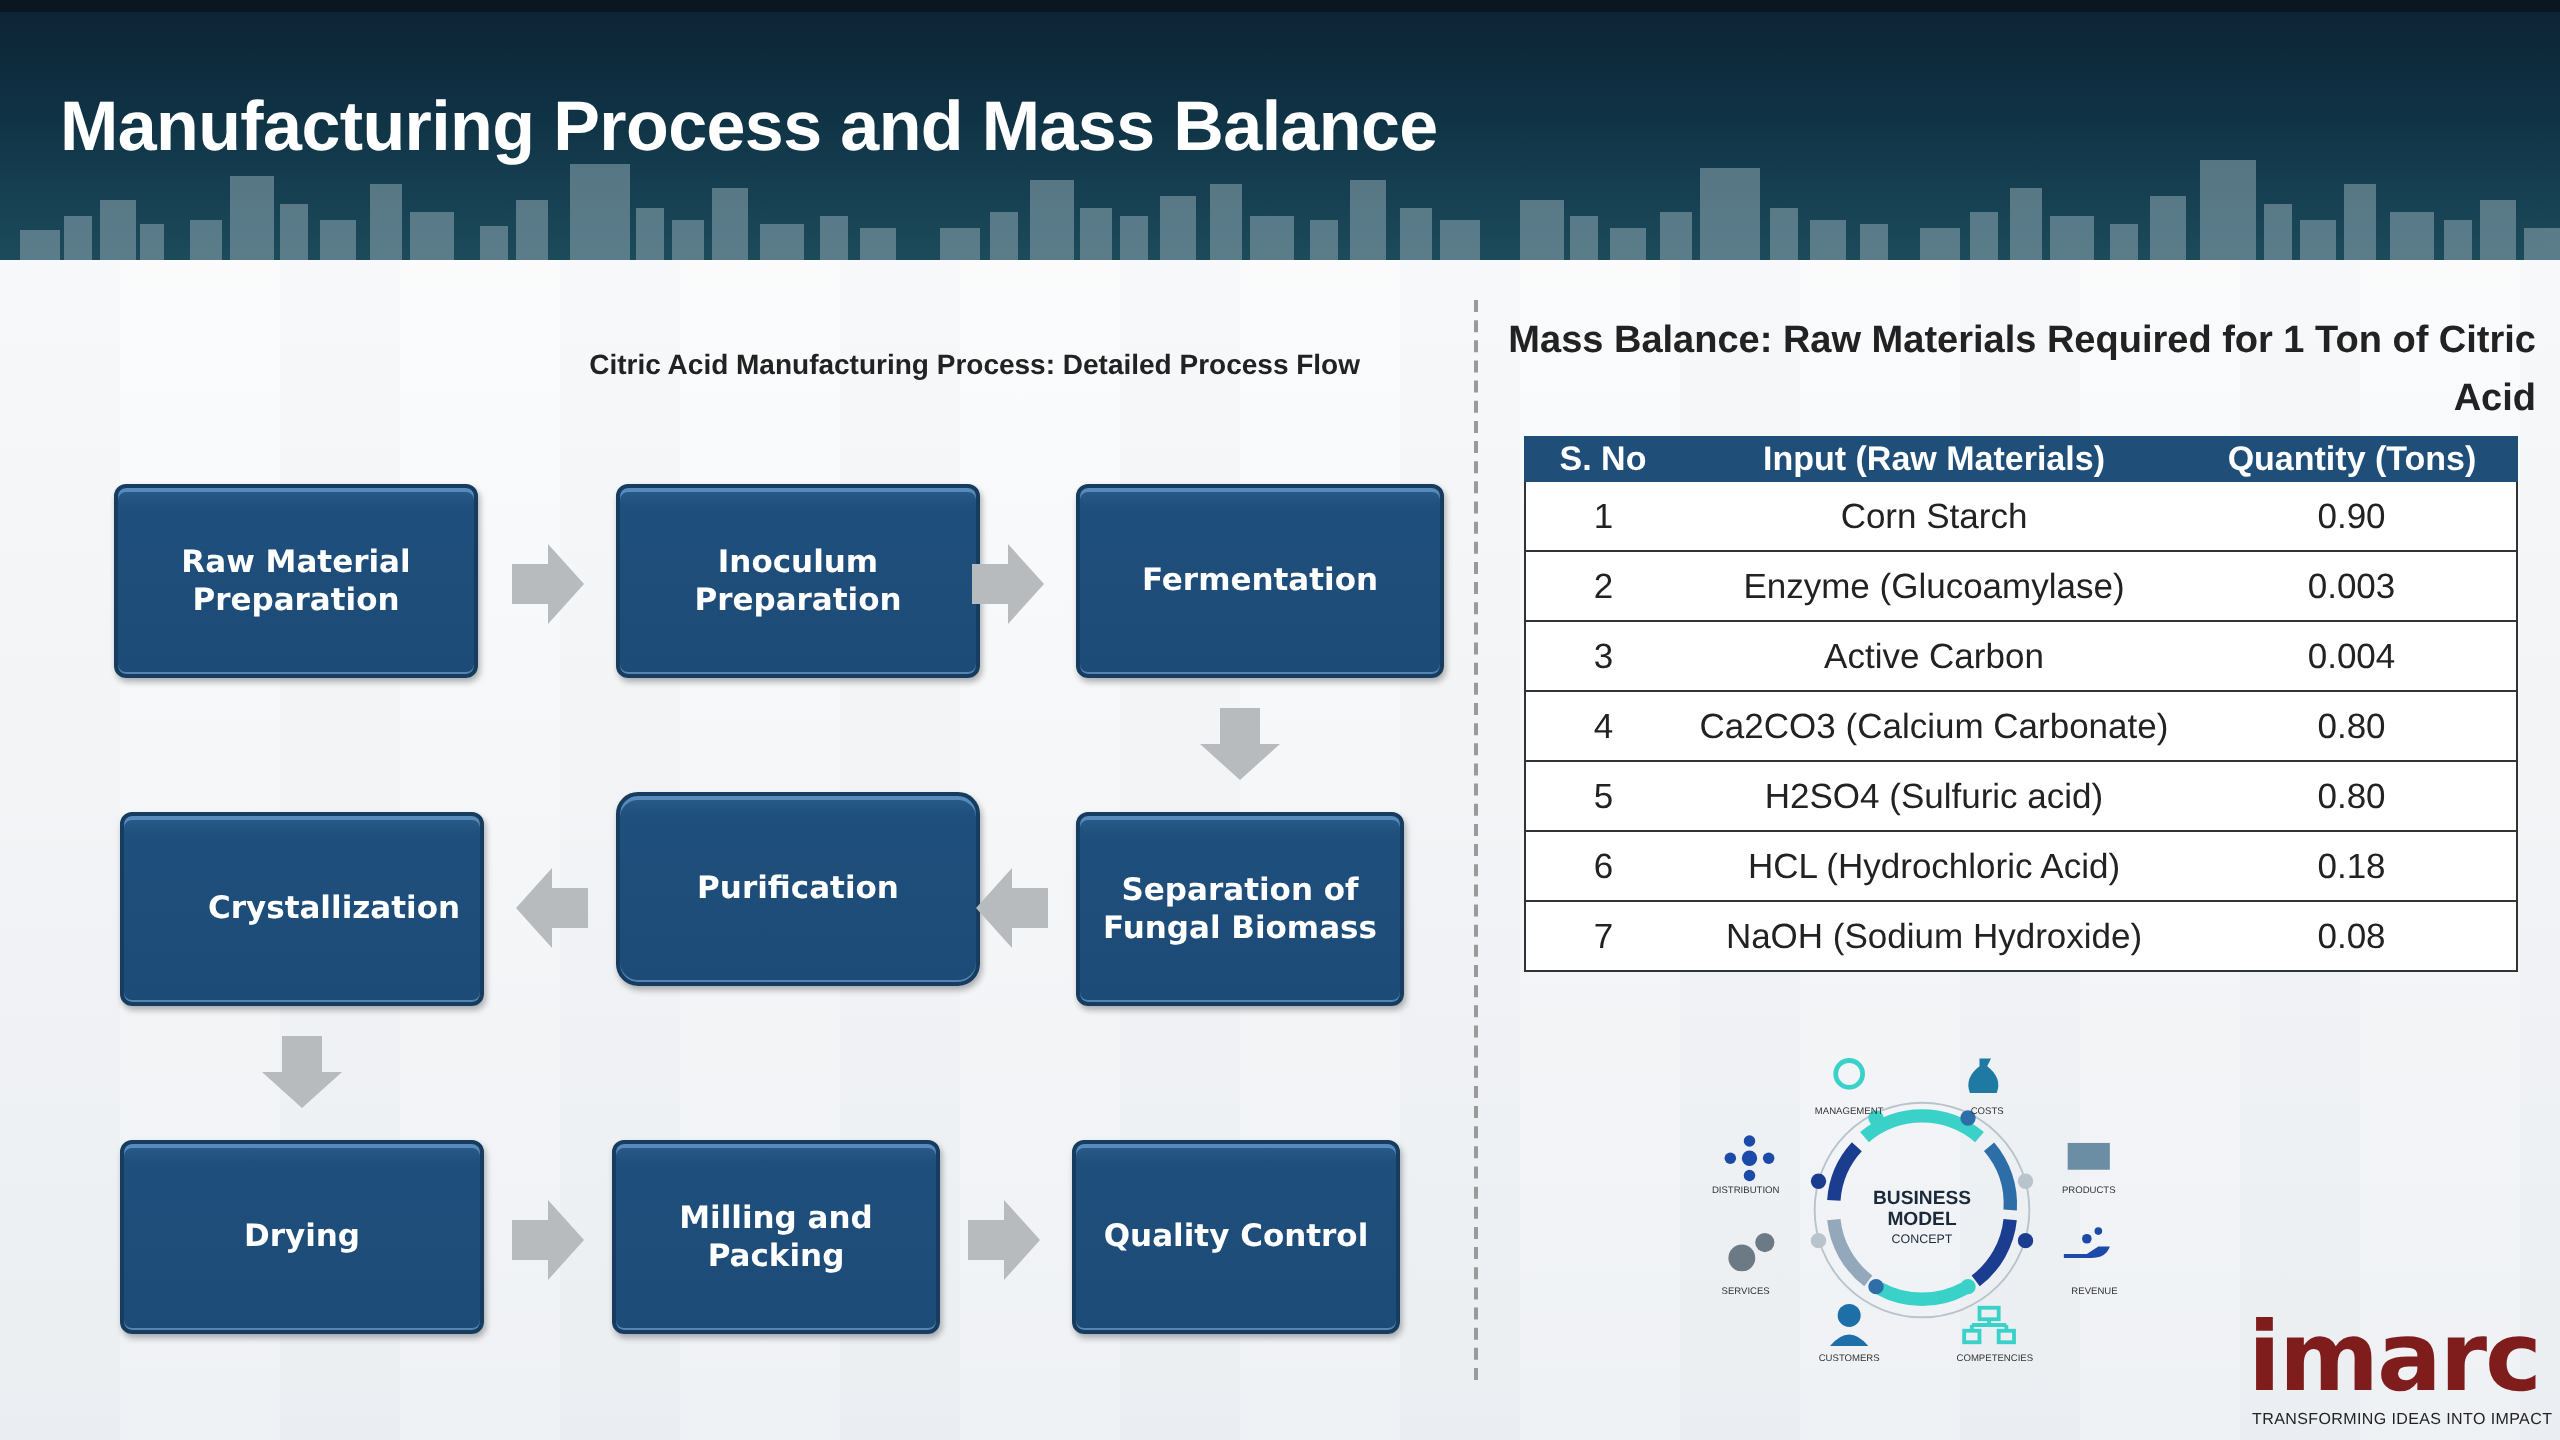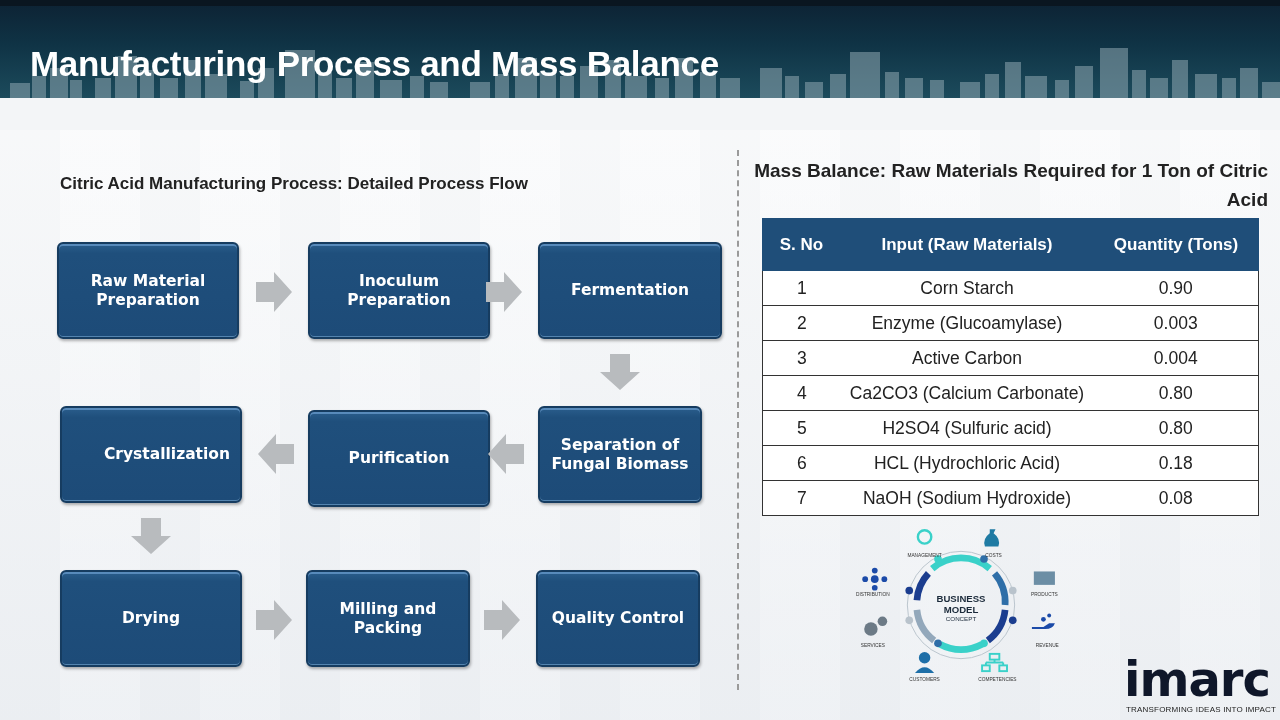--- a/index.html
+++ b/index.html
@@ -10,37 +10,37 @@
     position: relative;
   }
   .bg-pattern {
     position: absolute; left: 0; top: 130px; width: 1280px; height: 590px;
     background:
       linear-gradient(180deg, rgba(255,255,255,0.6), rgba(235,238,242,0.6)),
       repeating-linear-gradient(90deg, rgba(220,225,230,0.35) 0 60px, rgba(245,247,249,0.35) 60px 140px);
   }
   
   .header {
-    position: absolute; left: 0; top: 0; width: 1280px; height: 98px;
+    position: absolute; left: 0; top: 0; width: 1280px; height: 130px;
     background: linear-gradient(180deg, #0d2233 0%, #0f3345 45%, #1c4b5c 100%);
     overflow: hidden;
   }
   .header .topline {
     position: absolute; left: 0; top: 0; width: 1280px; height: 6px; background: #0a1620;
   }
   .skyline { position: absolute; left: 0; bottom: 0; width: 1280px; height: 50px; }
   .page-title {
     position: absolute; left: 30px; top: 44px;
     font-family: "Liberation Sans", sans-serif;
     font-weight: bold; font-size: 35px; color: #ffffff; letter-spacing: -0.3px;
   }
   
   .flow-title {
-    position: absolute; left: 60px; top: 174px; width: 620px; text-align: left;
-    font-size: 17px; font-weight: bold; color: #222;
+    position: absolute; left: 60px; top: 174px; width: 620px; text-align: right;
+    font-size: 14px; font-weight: bold; color: #222;
   }
   .step {
     position: absolute; width: 182px; height: 97px;
     background: linear-gradient(180deg, #2a5d8c 0%, #1f4f7c 10%, #1d4b78 100%);
     border: 2px solid #163c60; border-radius: 6px;
     box-shadow: inset 0 2px 0 rgba(120,170,220,0.6), inset 0 -1px 0 rgba(140,190,230,0.5), 1px 2px 3px rgba(0,0,0,0.3);
     display: flex; align-items: center; justify-content: center; text-align: center;
     color: #ffffff; font-family: "DejaVu Sans", sans-serif; font-weight: bold; font-size: 15.5px;
     line-height: 19px; padding: 0 8px;
   }
@@ -53,33 +53,33 @@
   .table-title {
     position: absolute; left: 752px; top: 156px; width: 516px; text-align: right;
     font-size: 19px; font-weight: bold; color: #222; line-height: 29px;
   }
   table.mass {
     position: absolute; left: 762px; top: 218px; width: 497px;
     border-collapse: collapse; background: #fff;
   }
   table.mass th {
     background: #1f4e79; color: #fff; font-weight: bold; font-size: 17px;
-    height: 52px; text-align: center; border: 1px solid #1f4e79;
+    height: 22px; text-align: center; border: 1px solid #1f4e79;
   }
   table.mass td {
     font-size: 17.5px; color: #222; text-align: center; height: 35px;
     border-top: 1.5px solid #333; border-bottom: 1.5px solid #333;
   }
   table.mass td:first-child { border-left: 1.5px solid #333; }
   table.mass td:last-child { border-right: 1.5px solid #333; }
   .bm { position: absolute; left: 846px; top: 522px; width: 230px; height: 166px; }
   .logo { position: absolute; left: 1122px; top: 650px; width: 150px; height: 66px; }
   .logo-word {
     position: absolute; left: 2px; top: 4px; font-size: 48px; font-weight: bold;
-    color: #0f172a; letter-spacing: -1px; font-family: "DejaVu Sans", sans-serif; line-height: 50px;
+    color: #7f1d1d; letter-spacing: -1px; font-family: "DejaVu Sans", sans-serif; line-height: 50px;
   }
   .logo-tag {
     position: absolute; left: 4px; top: 55px; font-size: 8px; font-weight: normal; color: #222;
     letter-spacing: 0.2px; white-space: nowrap;
   }
 </style>
 </head>
 <body>
 
 <div class="bg-pattern"></div>
@@ -145,21 +145,21 @@
   </svg>
   <div class="page-title">Manufacturing Process and Mass Balance</div>
 </div>
 
 <div class="flow-title">Citric Acid Manufacturing Process: Detailed Process Flow</div>
 
 <div class="step" style="left:57px; top:242px;">Raw Material Preparation</div>
 <div class="step" style="left:308px; top:242px;">Inoculum Preparation</div>
 <div class="step" style="left:538px; top:242px; width:184px;">Fermentation</div>
 <div class="step" style="left:538px; top:406px; width:164px;">Separation of Fungal Biomass</div>
-<div class="step" style="left:308px; top:410px;">Purification</div>
+<div class="step" style="left:308px; top:396px;border-radius:11px;">Purification</div>
 <div class="step" style="left:60px; top:406px;padding-left:40px;">Crystallization</div>
 <div class="step" style="left:60px; top:570px;">Drying</div>
 <div class="step" style="left:306px; top:570px; width:164px;">Milling and Packing</div>
 <div class="step" style="left:536px; top:570px; width:164px;text-align:center;">Quality Control</div>
 
 <svg class="arrow" style="left:256px; top:272px;" width="36" height="40">
   <polygon points="0,10 18,10 18,0 36,20 18,40 18,30 0,30" fill="#b8bbbe"></polygon>
 </svg>
 <svg class="arrow" style="left:486px; top:272px;" width="36" height="40">
   <polygon points="0,10 18,10 18,0 36,20 18,40 18,30 0,30" fill="#b8bbbe"></polygon>

